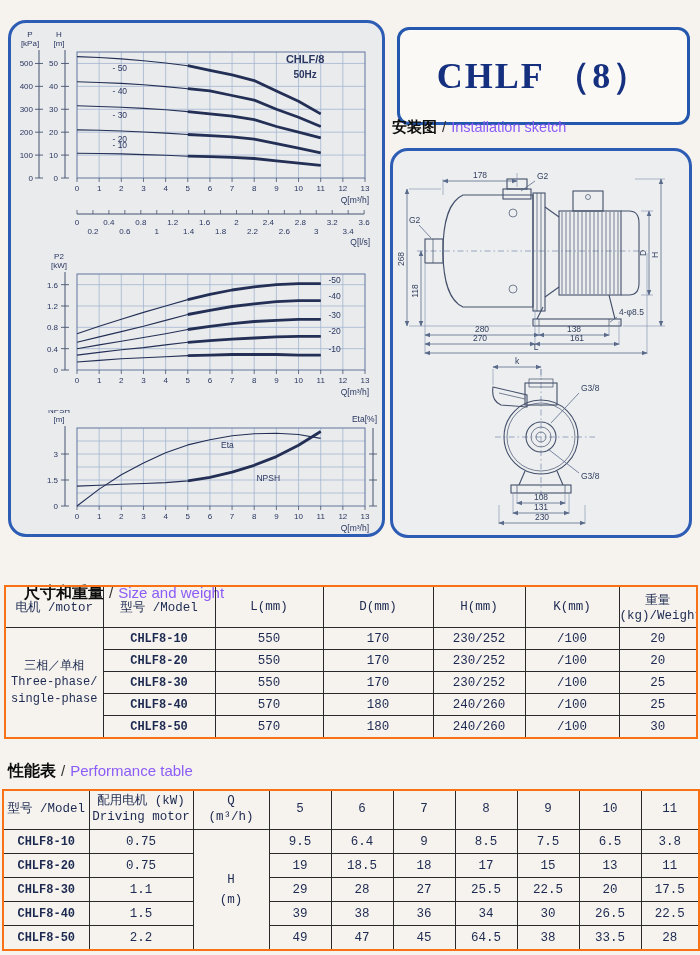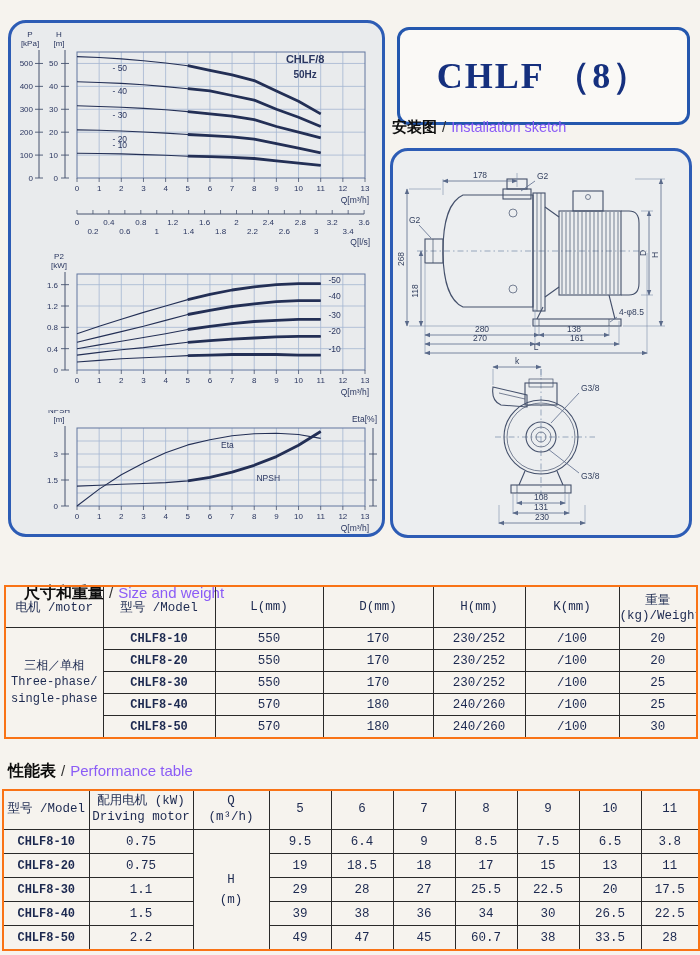--- a/index.html
+++ b/index.html
@@ -627,21 +627,21 @@
           <td>30</td>
           <td>26.5</td>
           <td>22.5</td>
         </tr>
         <tr>
           <td class="model-cell">CHLF8-50</td>
           <td>2.2</td>
           <td>49</td>
           <td>47</td>
           <td>45</td>
-          <td>60.7</td>
+          <td>64.5</td>
           <td>38</td>
           <td>33.5</td>
           <td>28</td>
         </tr>
       </tbody>
   </table>
 
 </div>
 
 </body></html>

